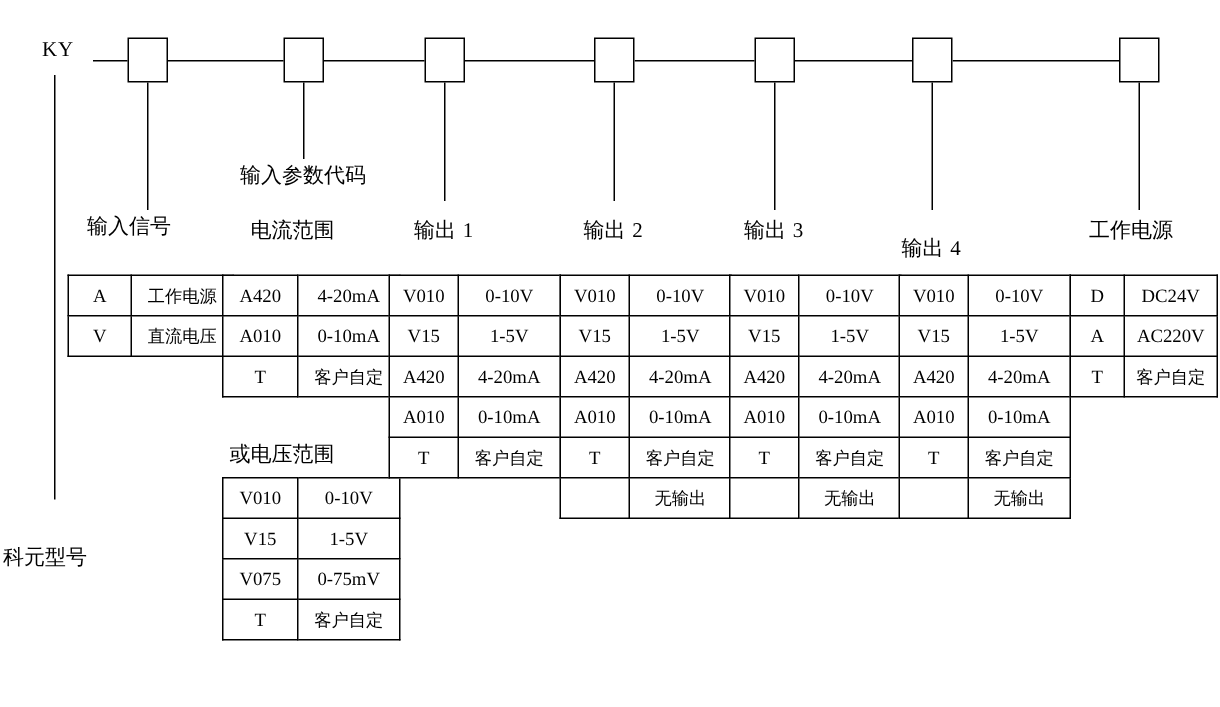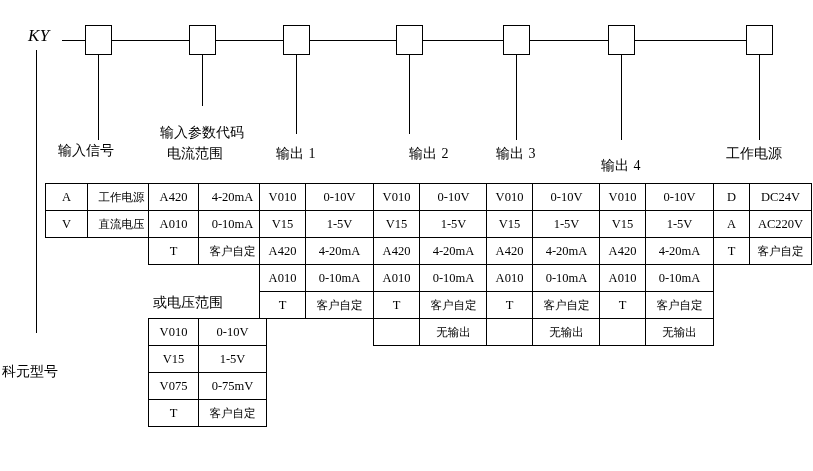--- a/index.html
+++ b/index.html
@@ -16,24 +16,23 @@
     width: 813px;
     height: 471px;
     background: #ffffff;
     overflow: hidden;
   }
   .abs { position: absolute; }
 
   
   .model-text {
     font-family: "Liberation Serif", serif;
-    font-size: 17px;
+    font-size: 14px;
     letter-spacing: 0.5px;
     white-space: nowrap;
-    font-style: italic;
   }
 
   
   .code-box {
     border: 1.3px solid #000;
     background: #fff;
     box-sizing: border-box;
   }
 
   
@@ -119,29 +118,29 @@
   <div class="abs vline" style="left:409px; top:55px; height:79px;"></div>
 
   <div class="abs vline" style="left:516px; top:55px; height:85px;"></div>
 
   <div class="abs vline" style="left:621px; top:55px; height:85px;"></div>
 
   <div class="abs vline" style="left:759px; top:55px; height:85px;"></div>
 
   <div class="abs seg-label" style="left:58px; top:142px;">输入信号</div>
 
-  <div class="abs seg-label" style="left:160px; top:124px;">输入参数代码</div>
+  <div class="abs seg-label" style="left:160px; top:108px;">输入参数代码</div>
 
   <div class="abs seg-label" style="left:167px; top:145px;">电流范围</div>
 
   <div class="abs seg-label" style="left:153px; top:294px;">或电压范围</div>
 
   <div class="abs seg-label" style="left:276px; top:145px;">输出 <span class="num">1</span></div>
 
-  <div class="abs seg-label" style="left:409px; top:145px;text-align:right;">输出 <span class="num">2</span></div>
+  <div class="abs seg-label" style="left:389px; top:145px;text-align:right;">输出 <span class="num">2</span></div>
 
   <div class="abs seg-label" style="left:496px; top:145px;">输出 <span class="num">3</span></div>
 
   <div class="abs seg-label" style="left:601px; top:145px;margin-top:12px;">输出 <span class="num">4</span></div>
 
   <div class="abs seg-label" style="left:726px; top:145px;">工作电源</div>
 
   <div class="abs seg-label" style="left:2px; top:363px;">科元型号</div>
 
   <table class="opt-table abs" style="left:45px; top:183px;">

